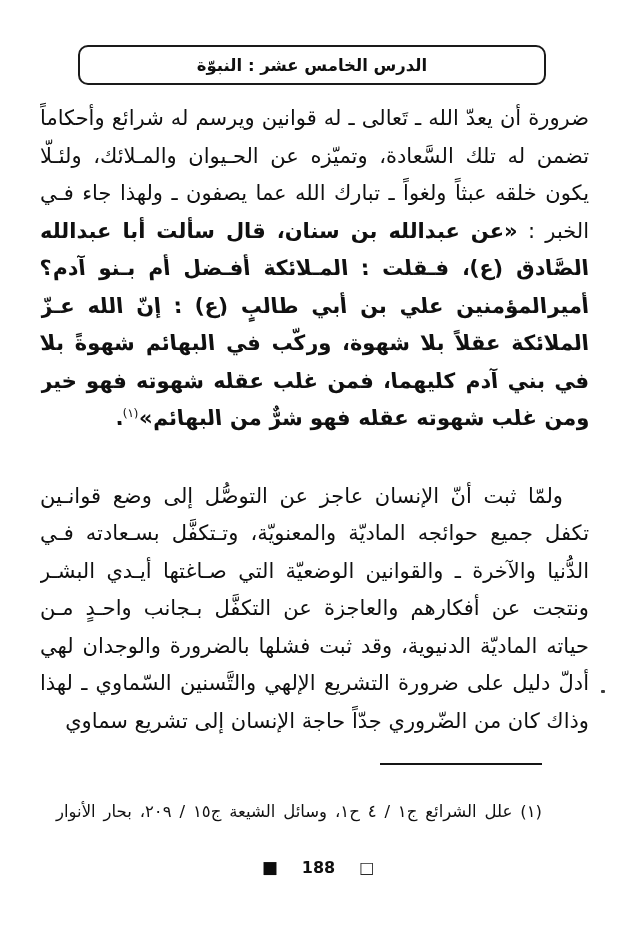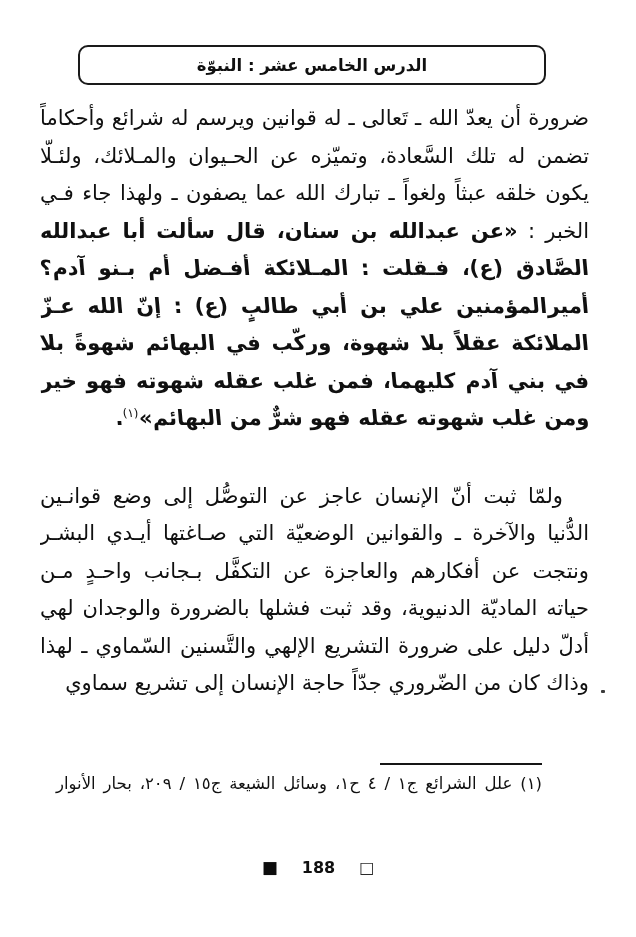--- a/index.html
+++ b/index.html
@@ -64,21 +64,21 @@
     width: 162px;
     border-top: 2px solid #151515;
   }
   .footnote {
     position: absolute;
     top: 770px; right: 94px; left: 56px;
     direction: rtl;
     font-size: 16.5px;
     line-height: 28px;
   }
-  .footnote .fn-line1 { text-align: justify; text-align-last: justify; }
+  .footnote .fn-line1 { text-align: justify; text-align-last: justify; margin-top: 28px; }
   .footnote .fn-line2 { text-align: right; padding-right: 76px; }
 
   
   .footer {
     position: absolute;
     top: 858px; left: 0; right: 0;
     display: flex; align-items: center; justify-content: center;
     gap: 24px;
   }
   .sq-filled { font-size: 17px; line-height: 17px; color: #0d0d0d; }
@@ -111,20 +111,21 @@
       <div class="line"><span>الخبر : </span><span class="hadith">«عن عبدالله بن سنان، قال سألت أبا عبدالله جعفر بن محمّد</span></div>
       <div class="line hadith">الصَّادق (ع)، فـقلت : المـلائكة أفـضل أم بـنو آدم؟ فـقال : قـال</div>
       <div class="line hadith">أميرالمؤمنين علي بن أبي طالبٍ (ع) : إنّ الله عـزّ وجـلّ ركّـب فـي</div>
       <div class="line hadith">الملائكة عقلاً بلا شهوة، وركّب في البهائم شهوةً بلا عقل، وركّب</div>
       <div class="line hadith">في بني آدم كليهما، فمن غلب عقله شهوته فهو خير من الملائكة،</div>
       <div class="line hadith para-last"><span>ومن غلب شهوته عقله فهو شرٌّ من البهائم»</span><sup class="fn-marker">(١)</sup><span>.</span></div>
     </div>
 
     <div class="para2">
       <div class="line indent">ولمّا ثبت أنّ الإنسان عاجز عن التوصُّل إلى وضع قوانـين</div>
+      <div class="line">تكفل جميع حوائجه الماديّة والمعنويّة، وتـتكفَّل بسـعادته فـي</div>
       <div class="line">الدُّنيا والآخرة ـ والقوانين الوضعيّة التي صـاغتها أيـدي البشـر</div>
       <div class="line">ونتجت عن أفكارهم والعاجزة عن التكفَّل بـجانب واحـدٍ مـن</div>
       <div class="line">حياته الماديّة الدنيوية، وقد ثبت فشلها بالضرورة والوجدان لهي</div>
       <div class="line">أدلّ دليل على ضرورة التشريع الإلهي والتَّسنين السّماوي ـ لهذا</div>
       <div class="line para-last">وذاك كان من الضّروري جدّاً حاجة الإنسان إلى تشريع سماوي</div>
     </div>
 
   </div>
 
   <div class="footnote-sep"></div>

